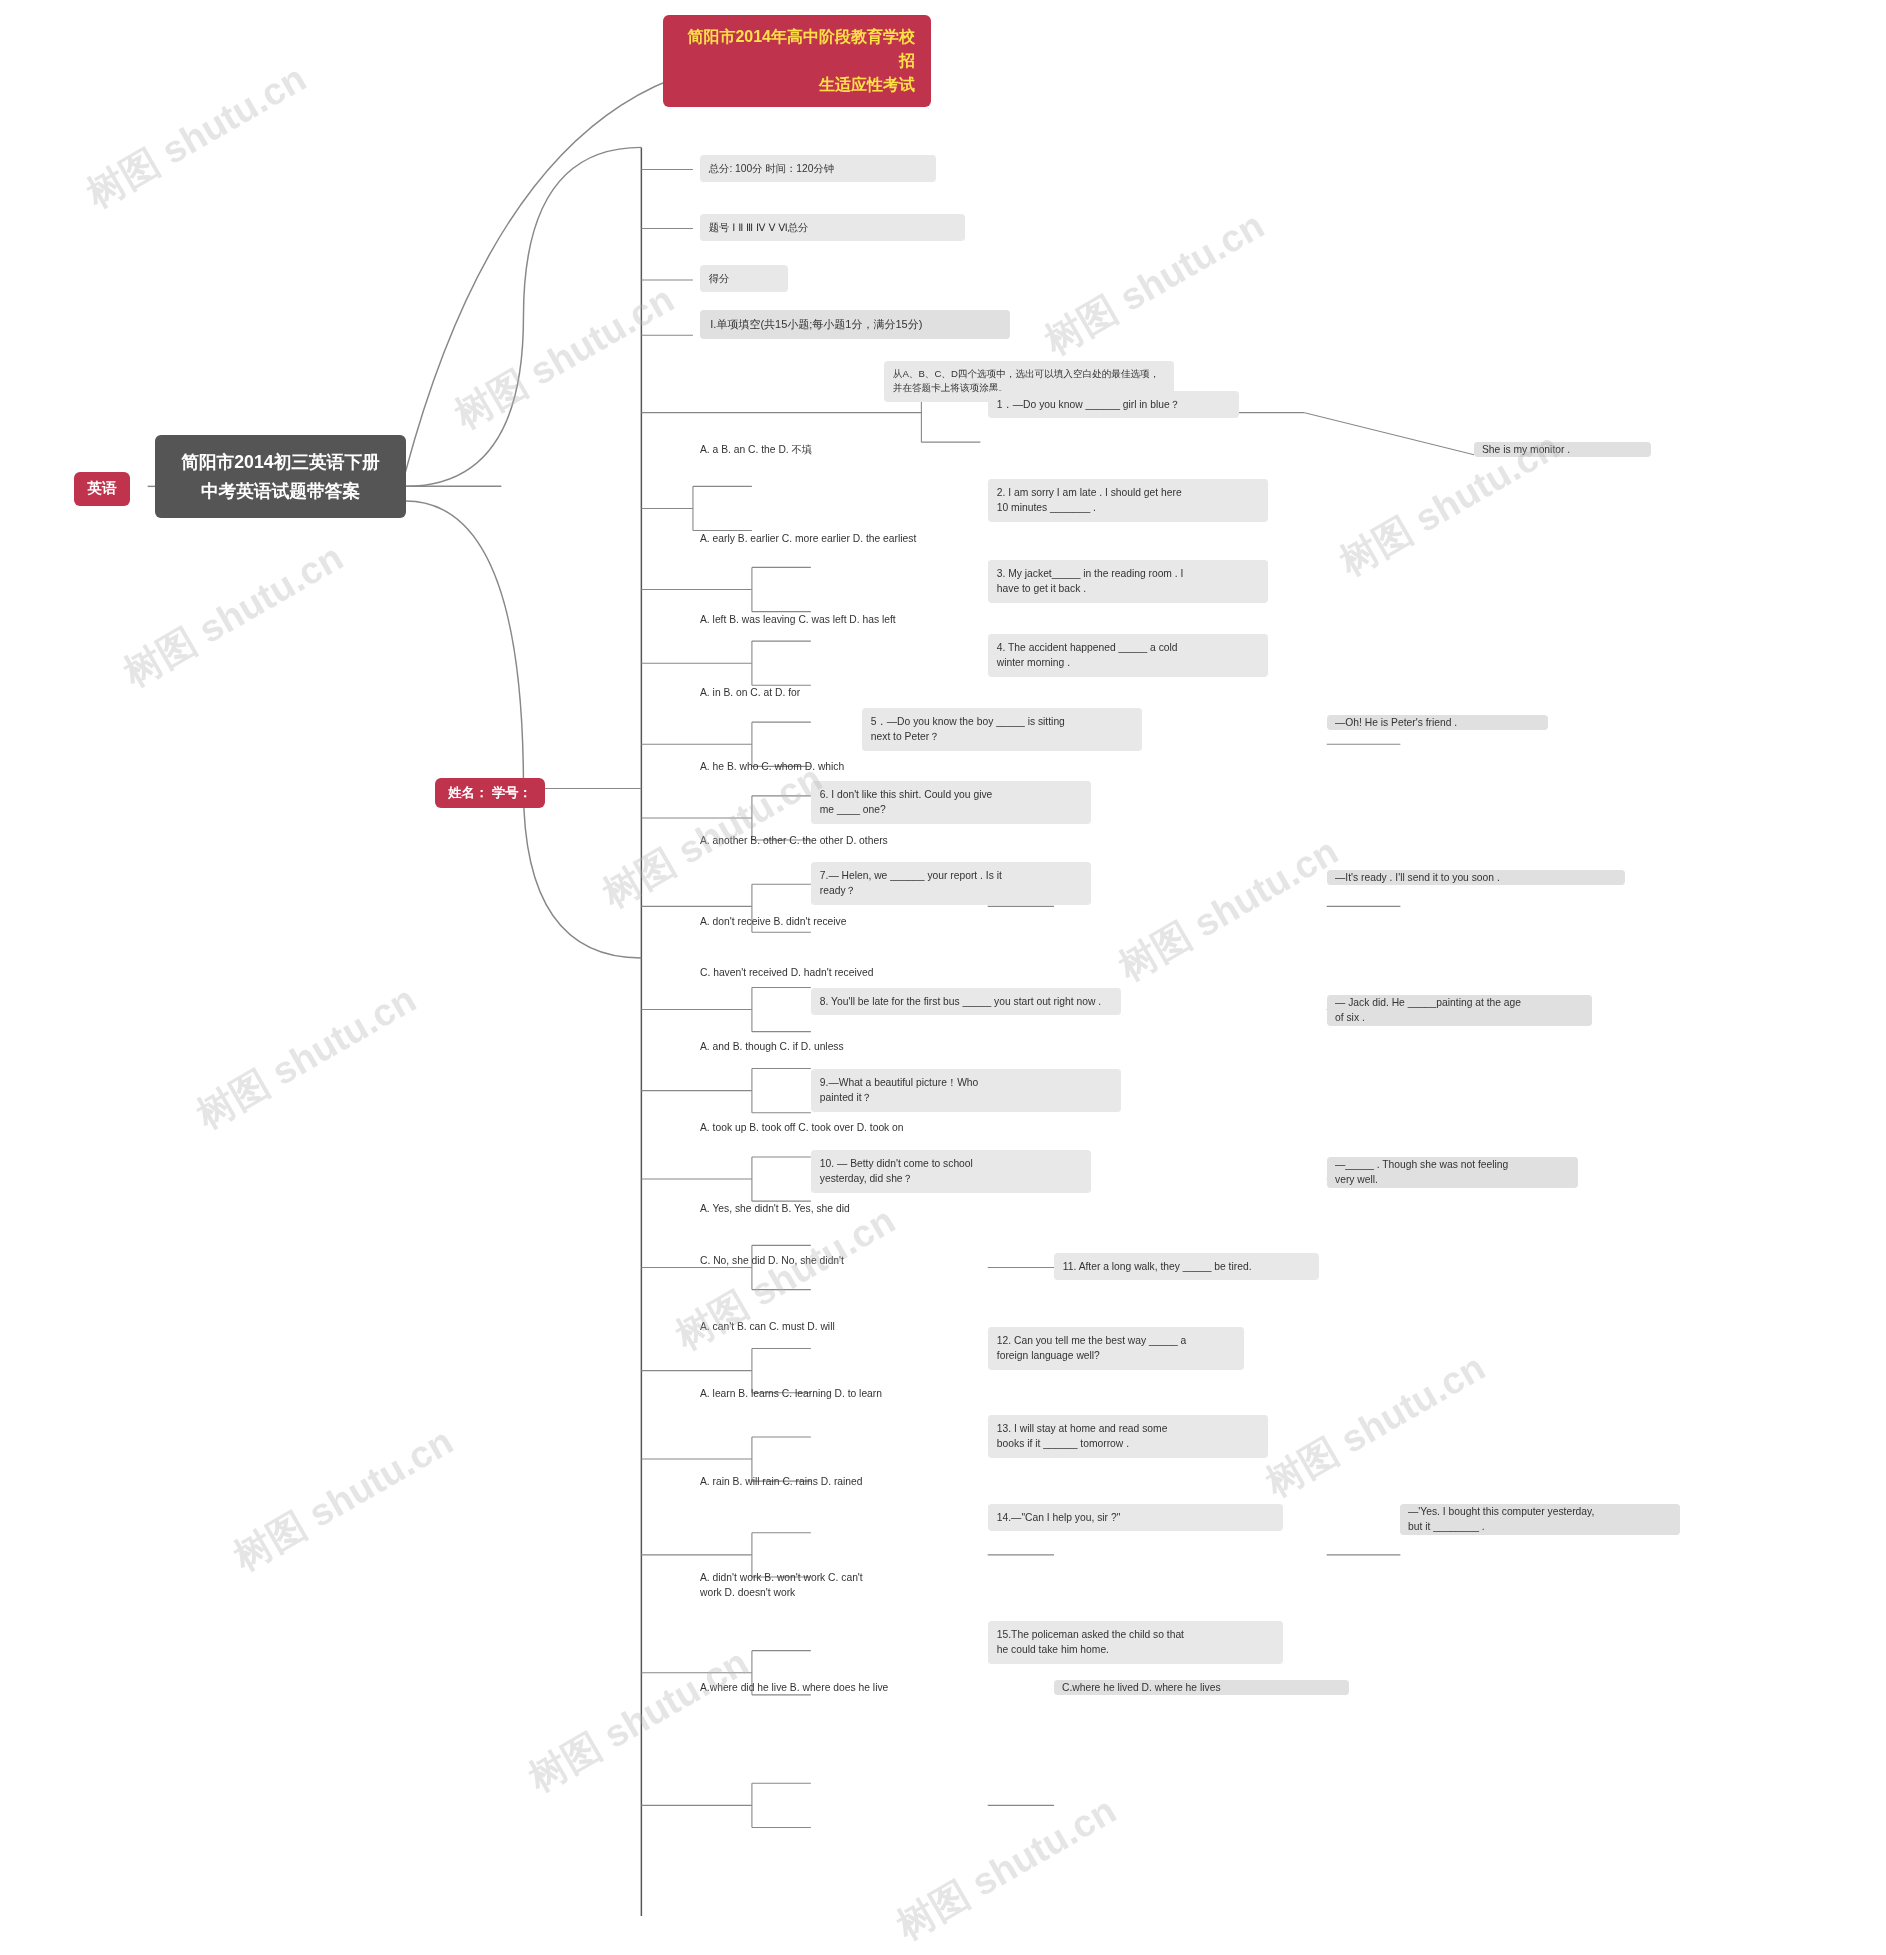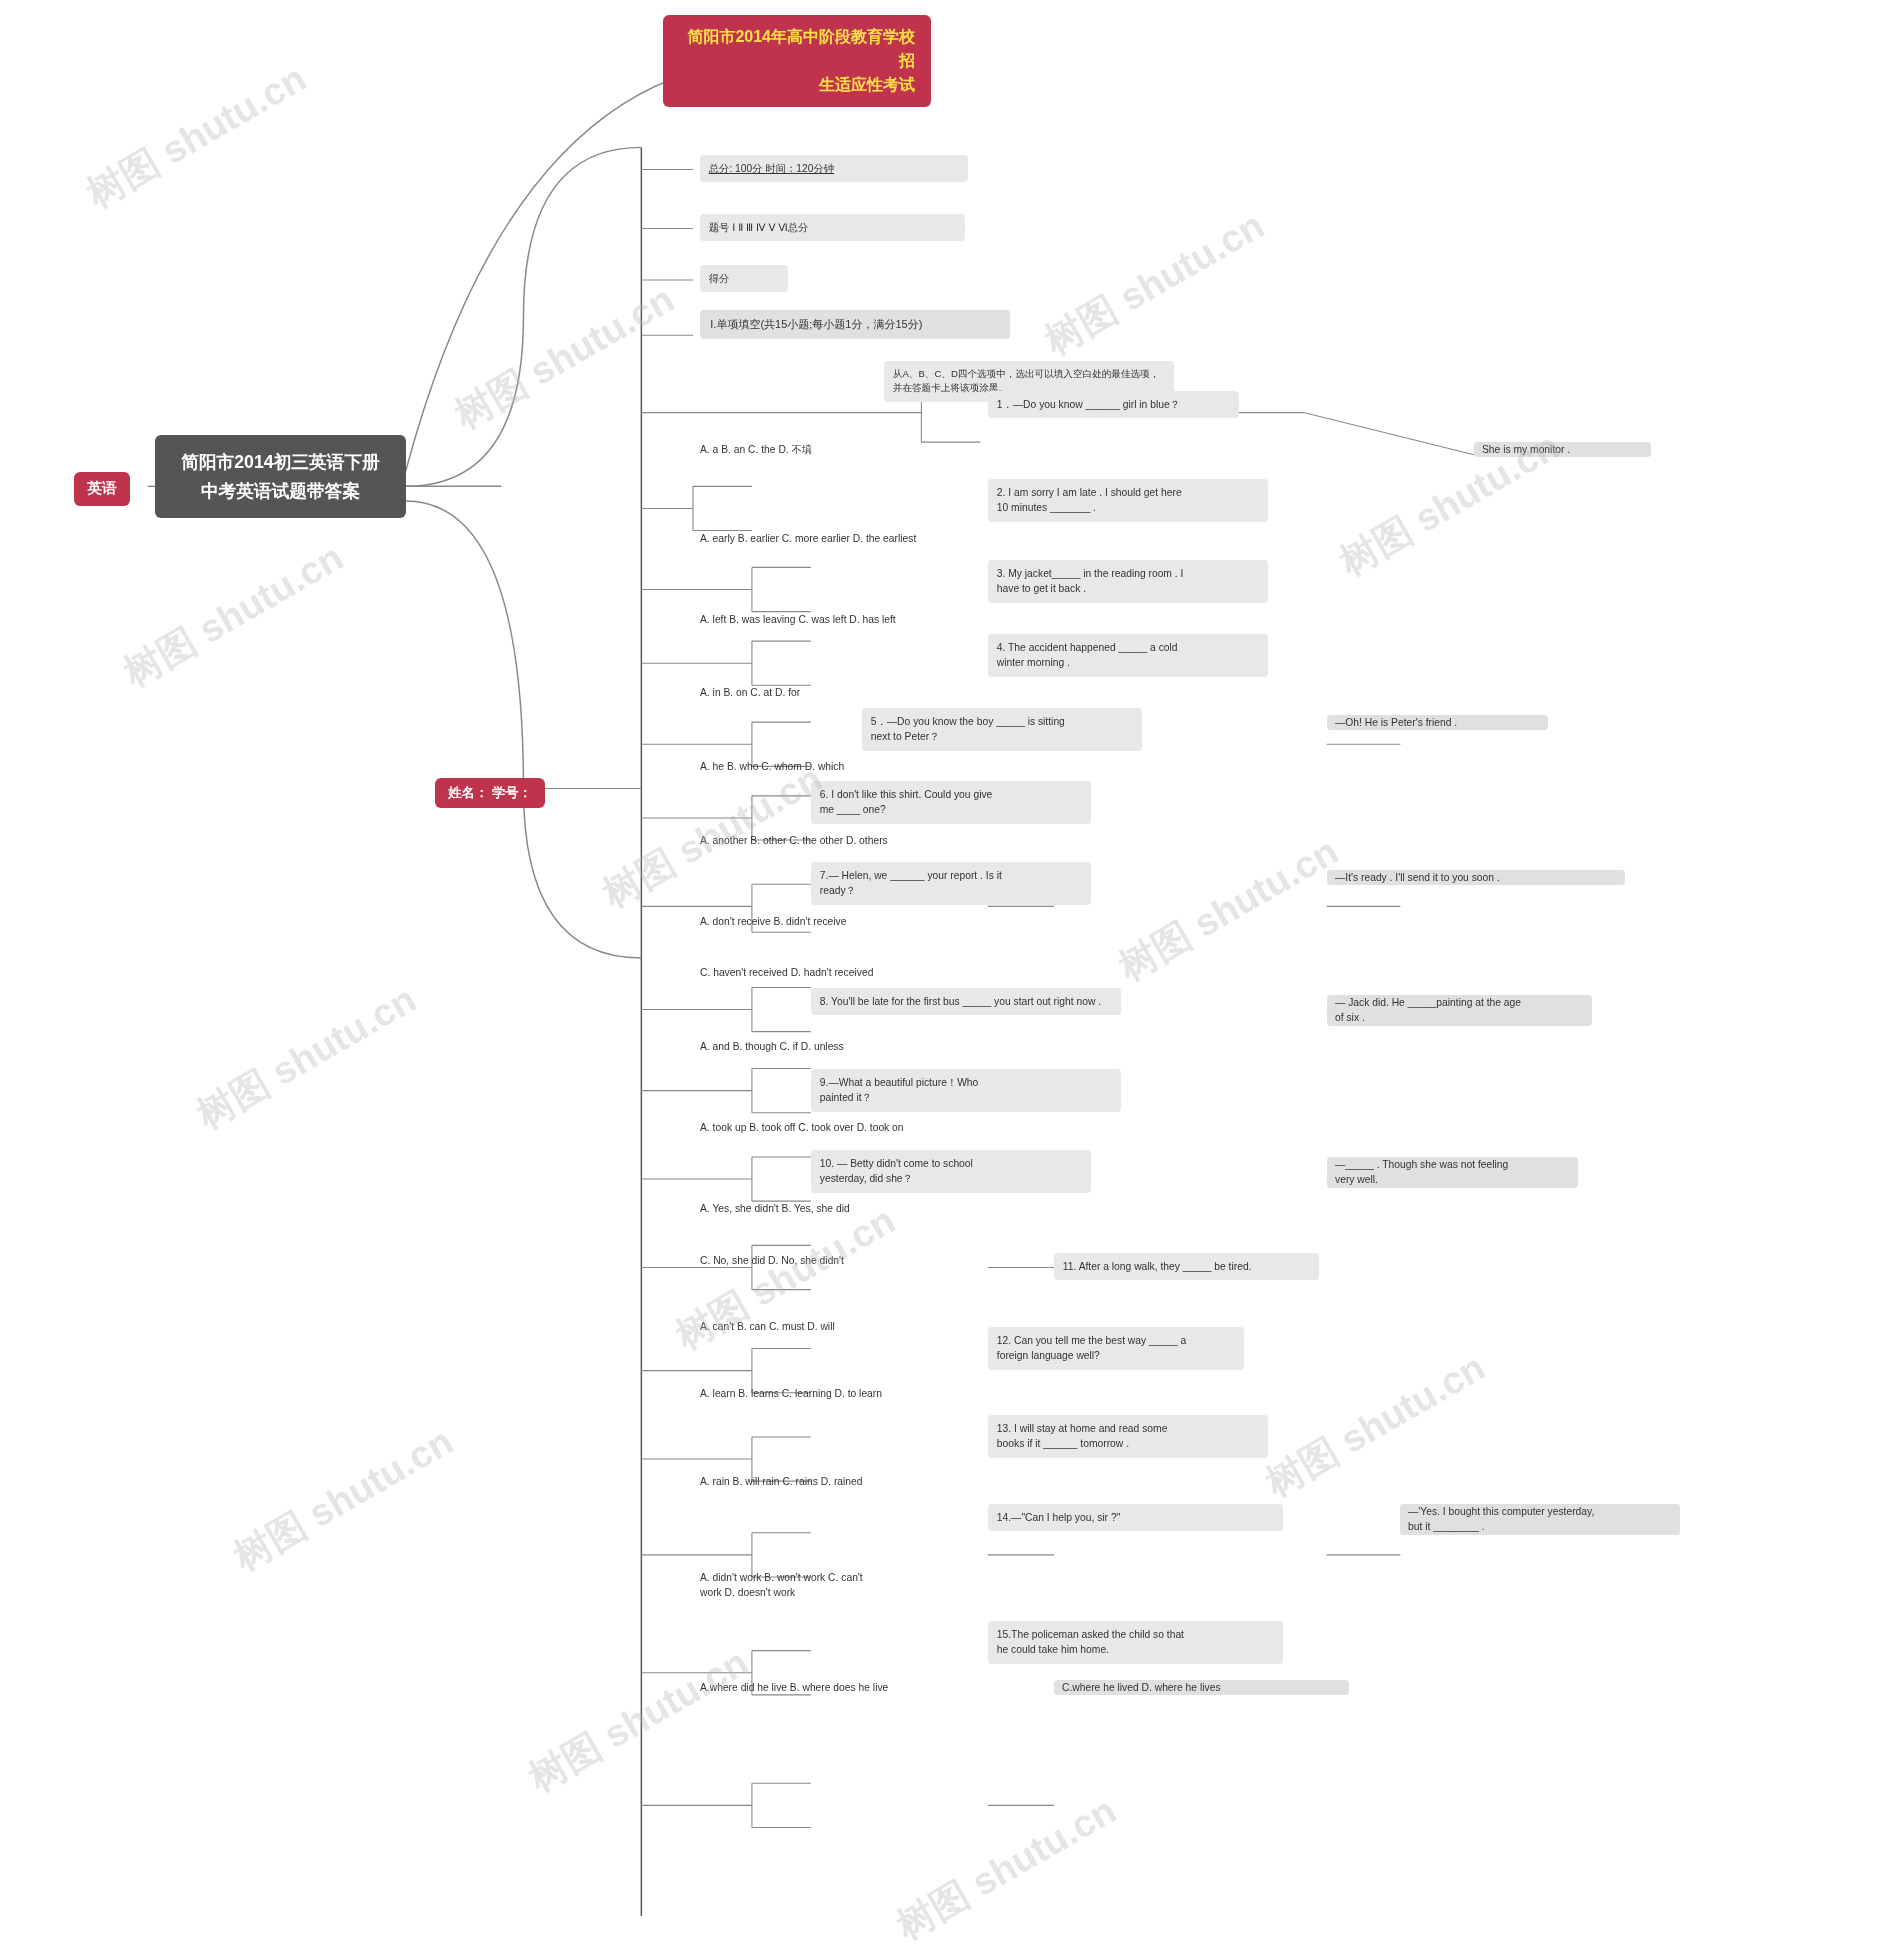--- a/index.html
+++ b/index.html
@@ -282,21 +282,21 @@
 
   <div class="subject-node">
     <span>简阳市2014初三英语下册</span><br>
     <span>中考英语试题带答案</span>
   </div>
 
   <div class="name-node">
     <span>姓名：  学号：</span>
   </div>
 
-  <div class="node-box" style="top:155px;left:700px;width:268px;text-decoration:underline;">
+  <div class="node-box" style="top:155px;left:700px;width:236px;">
     <span>总分: 100分 时间：120分钟</span>
   </div>
   <div class="node-box" style="top:214px;left:700px;width:265px;">
     <span>题号 Ⅰ Ⅱ Ⅲ Ⅳ Ⅴ Ⅵ总分</span>
   </div>
   <div class="node-box" style="top:265px;left:700px;width:88px;">
     <span>得分</span>
   </div>
 
   <div class="section-box" style="top:310px;left:700px;width:310px;">

